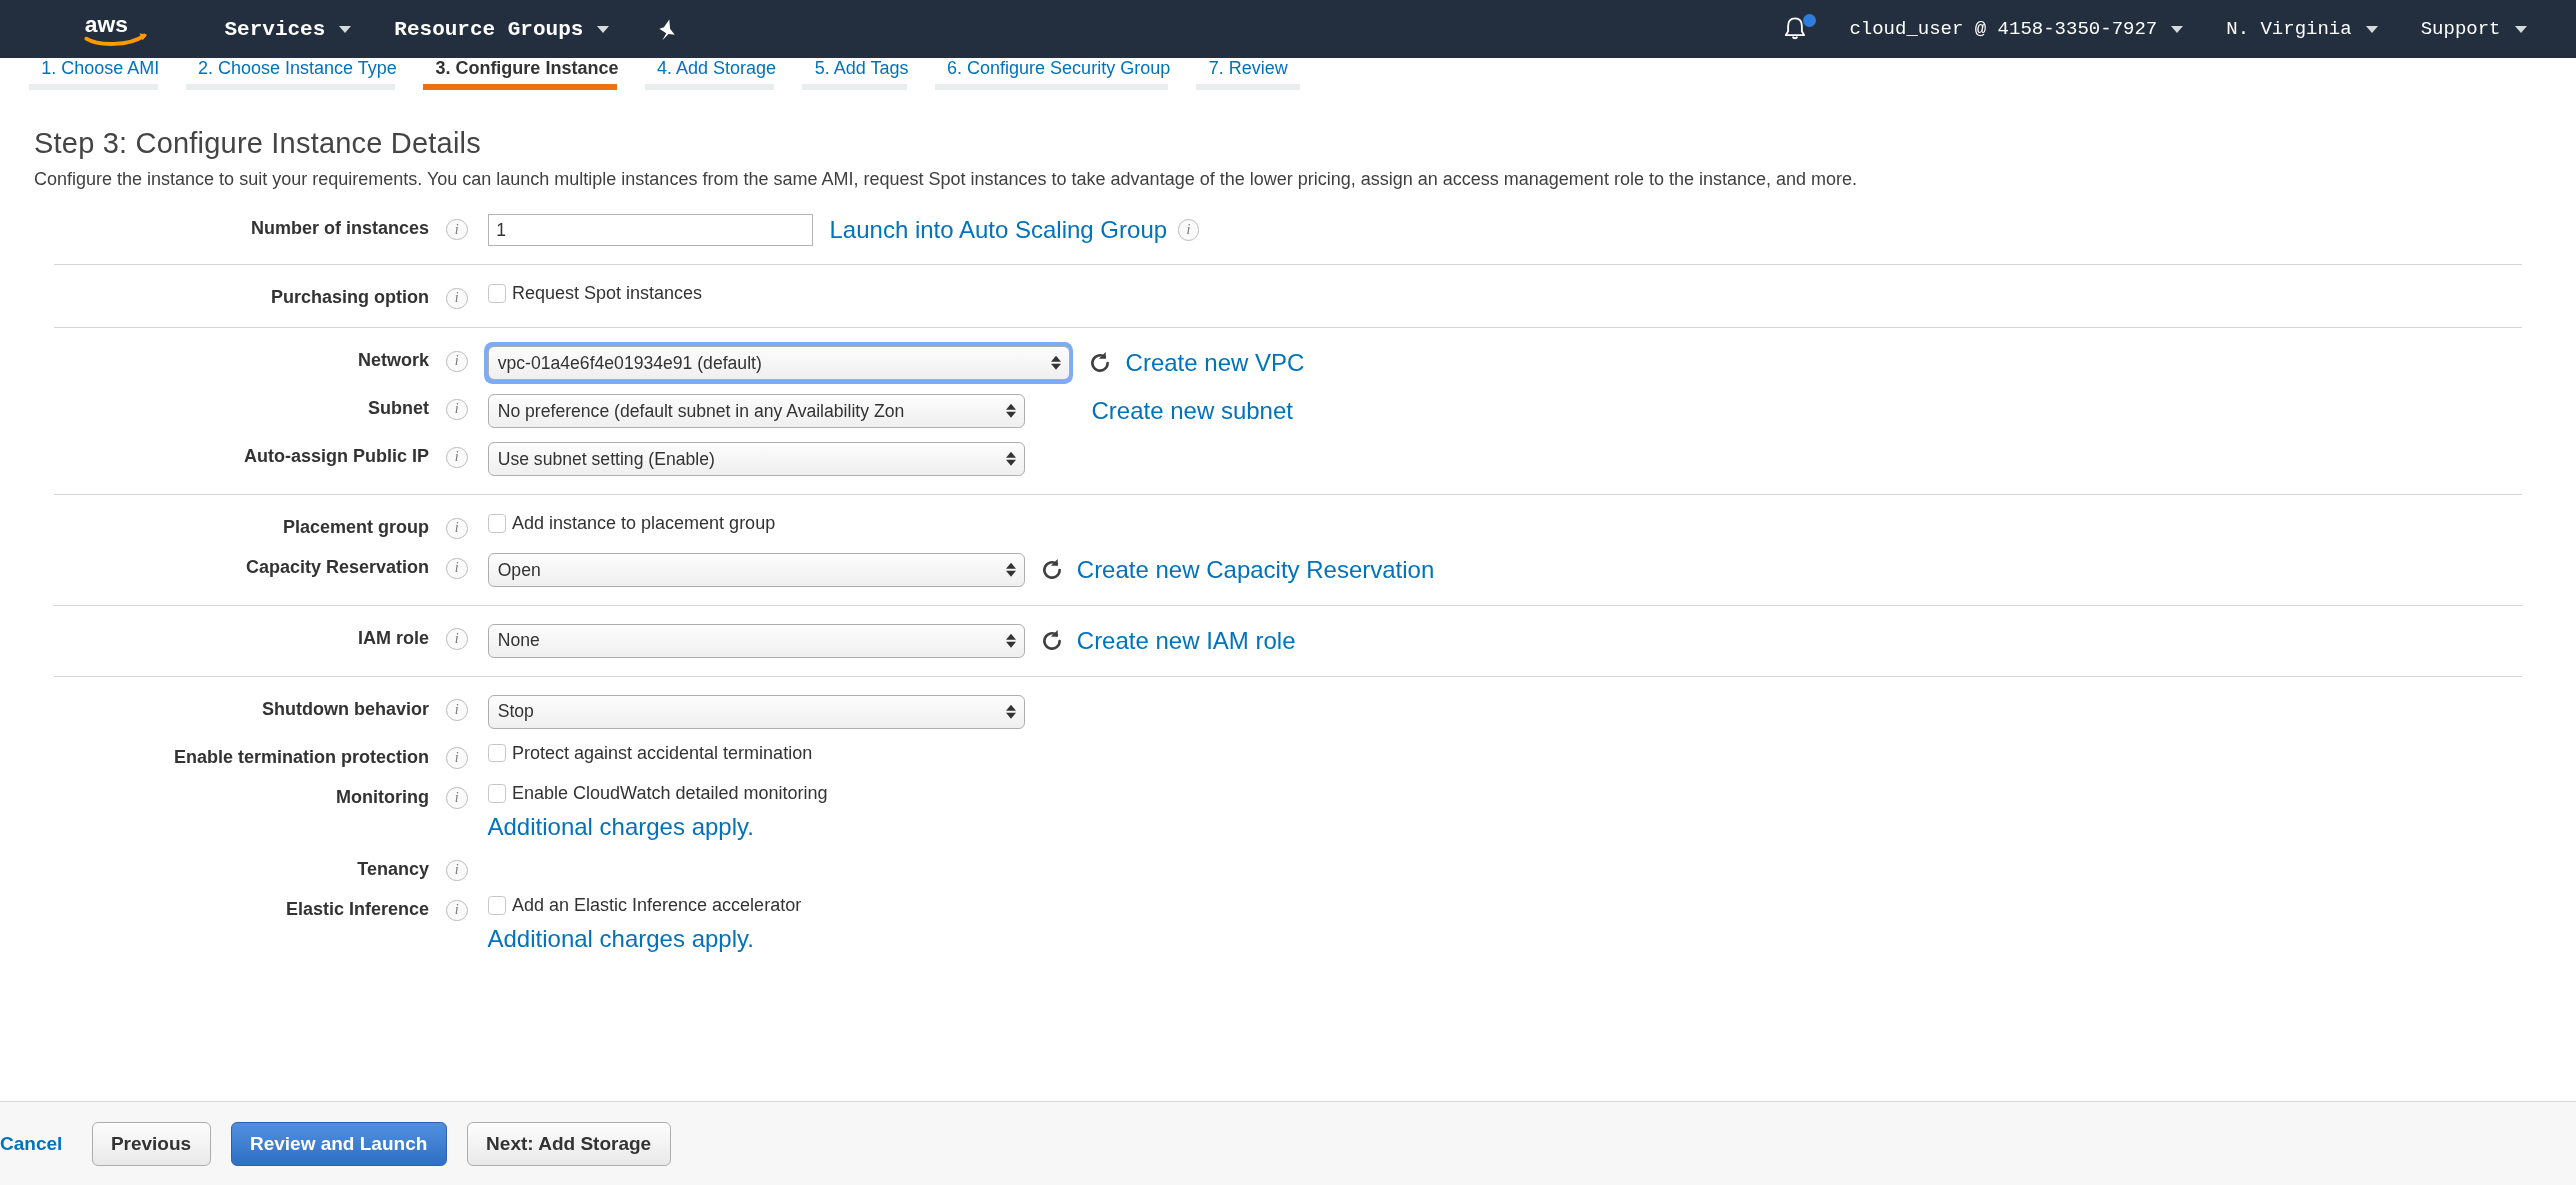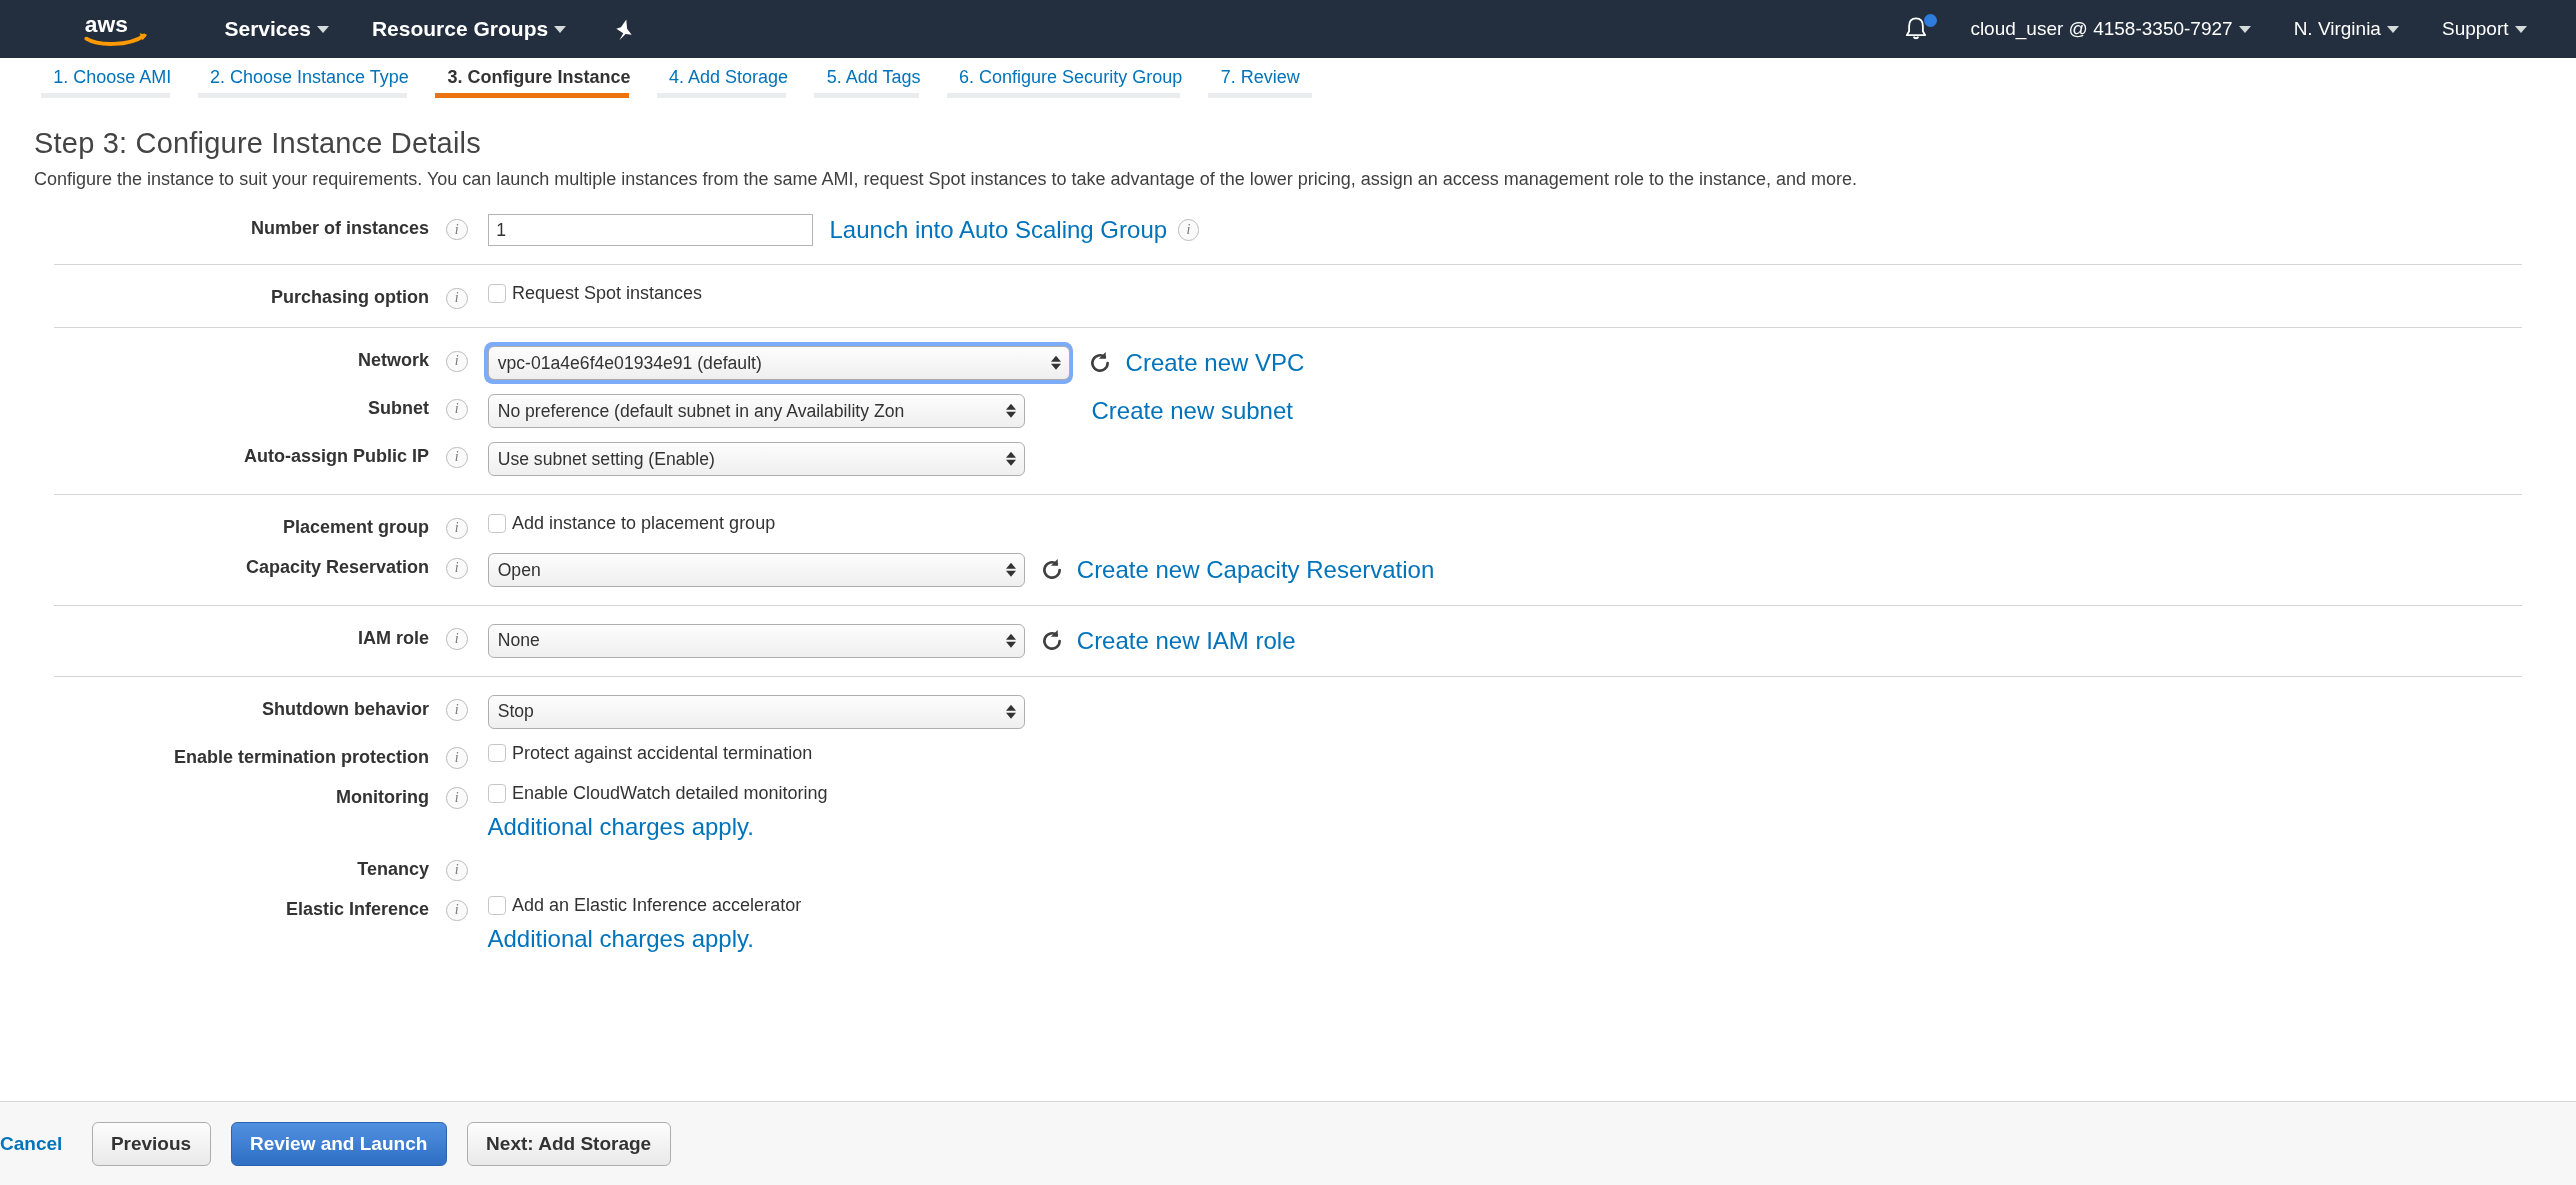--- a/index.html
+++ b/index.html
@@ -11,44 +11,44 @@
   }
 
   
   .topnav {
     height: 58px; background: #232f3e; color: #fff;
     display: flex; align-items: center; position: relative;
   }
   .aws-logo { margin-left: 83px; width: 69px; height: 35px; position: relative; }
   .nav-left { display: flex; align-items: center; margin-left: 51px; }
   .nav-item {
-    display: flex; align-items: center; gap: 6px;
+    display: flex; align-items: center; gap: 14px;
     font-size: 21px; font-weight: bold; color: #fff;
-    padding: 0 21.5px; height: 58px;
+    padding: 0 21.5px; height: 58px; font-family: Liberation Mono, monospace;
   }
   .caret-down {
     width: 0; height: 0; border-left: 6.1px solid transparent;
     border-right: 6.1px solid transparent; border-top: 7px solid #d5dbdb;
   }
   .pin-icon { margin-left: 26px; display: flex; align-items: center; }
   .nav-right {
     position: absolute; right: 28px; top: 0; height: 58px;
     display: flex; align-items: center;
   }
   .bell-wrap { position: relative; margin-right: 20px; display: flex; align-items: center; }
   .bell-dot {
     position: absolute; top: -1.5px; right: -7.7px;
     width: 13px; height: 13px; border-radius: 50%; background: #2e7ddd;
   }
   .nav-right .nav-item { font-weight: normal; font-size: 19px; }
 
   
   .steps {
-    display: flex; align-items: center; height: 49px;
-    padding: 0 29px; background: #fff; margin-left: 12px;
+    display: flex; align-items: flex-start; height: 49px;
+    padding: 0 29px; background: #fff;
   }
   .step {
     font-size: 18px; color: #0073bb; padding: 0 12.3px 10.7px 12.3px;
     margin-right: 14px; position: relative; white-space: nowrap;
   }
   .step::after {
     content: ""; position: absolute; left: 0; right: 14px; bottom: 0;
     height: 5.4px; background: #eaeded;
   }
   .step:last-child::after { right: 0; }

